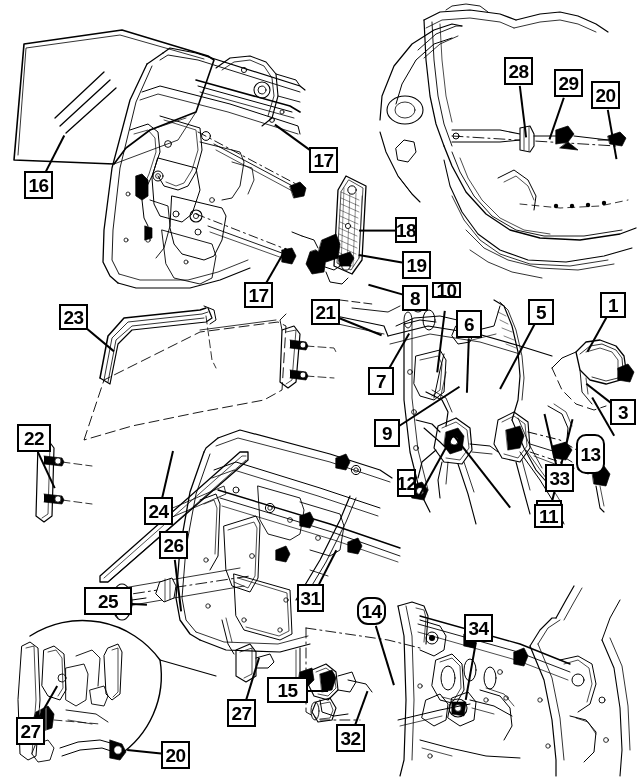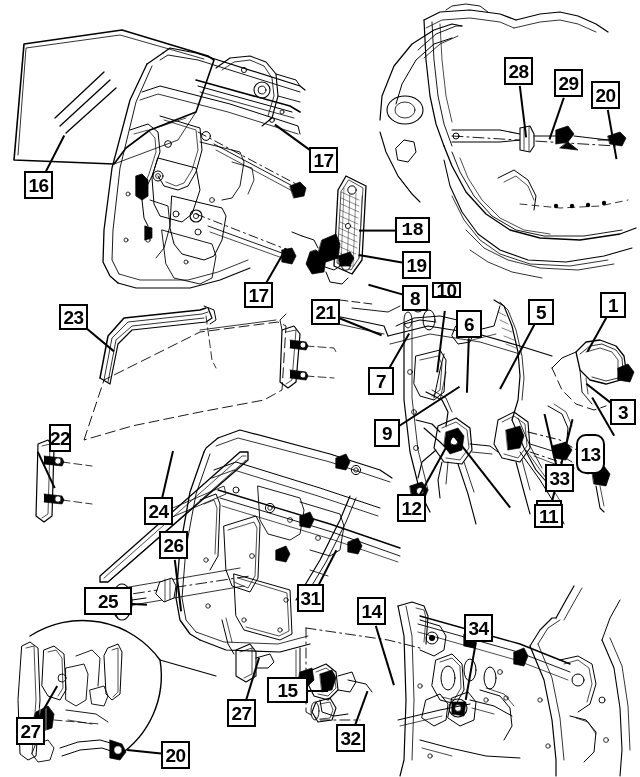--- a/index.html
+++ b/index.html
@@ -555,43 +555,43 @@
       <div class="callout c-w2" style="left: 368px; top: 367px; width: 26px; height: 28px;">7</div>
       <div class="leader" style="left: 402.504px; top: 294.417px; width: 36px; transform: rotate(196deg);"></div>
       <div class="callout c-w2" style="left: 402px; top: 285px; width: 26px; height: 26px;">8</div>
       <div class="leader" style="left: 398.741px; top: 425.375px; width: 72px; transform: rotate(327deg);"></div>
       <div class="callout c-w2" style="left: 374px; top: 419px; width: 26px; height: 28px;">9</div>
       <div class="leader" style="left: 444.733px; top: 310.392px; width: 62px; transform: rotate(97deg);"></div>
       <div class="callout c-w3" style="left: 432px; top: 282px; width: 29px; height: 16px;">10</div>
       <div class="leader" style="left: 509.573px; top: 506.574px; width: 96px; transform: rotate(232deg);"></div>
       <div class="callout c-w3" style="left: 504px; top: 504px; width: 29px; height: 24px; margin-left: 30px;">11</div>
       <div class="leader" style="left: 418.53px; top: 495.318px; width: 68px; transform: rotate(299deg);"></div>
-      <div class="callout c-w3" style="left: 397px; top: 494px; width: 29px; height: 28px;">12</div>
+      <div class="callout c-w3" style="left: 397px; top: 469px; width: 19px; height: 28px;">12</div>
       <div class="leader" style="left: 614.25px; top: 435.443px; width: 44px; transform: rotate(240deg);"></div>
       <div class="callout c-w3" style="left: 576px; top: 434px; width: 29px; height: 40px; border-radius: 10px;">13</div>
       <div class="leader" style="left: 375.739px; top: 624.866px; width: 62px; transform: rotate(73deg);"></div>
-      <div class="callout c-w3" style="left: 357px; top: 597px; width: 29px; height: 28px;">14</div>
+      <div class="callout c-w3" style="left: 357px; top: 597px; width: 29px; height: 28px; border-radius: 11px;">14</div>
       <div class="leader" style="left: 296px; top: 690px; width: 32px; transform: rotate(0deg);"></div>
       <div class="callout c-w3" style="left: 267px; top: 677px; width: 41px; height: 26px;">15</div>
       <div class="leader" style="left: 45.0829px; top: 172.08px; width: 42px; transform: rotate(297deg);"></div>
       <div class="callout c-w3" style="left: 24px; top: 171px; width: 29px; height: 28px;">16</div>
       <div class="leader" style="left: 311.769px; top: 151.477px; width: 46px; transform: rotate(216deg);"></div>
       <div class="callout c-w3" style="left: 309px; top: 147px; width: 29px; height: 26px;">17</div>
       <div class="leader" style="left: 395px; top: 230px; width: 36px; transform: rotate(180deg);"></div>
-      <div class="callout c-w3" style="left: 395px; top: 217px; width: 35px; height: 26px; font-family: Liberation Mono, monospace;">18</div>
+      <div class="callout c-w3" style="left: 395px; top: 217px; width: 22px; height: 26px;">18</div>
       <div class="leader" style="left: 402.22px; top: 262.482px; width: 44px; transform: rotate(190deg);"></div>
       <div class="callout c-w3" style="left: 402px; top: 251px; width: 29px; height: 28px;">19</div>
       <div class="leader" style="left: 265.75px; top: 282.443px; width: 40px; transform: rotate(300deg);"></div>
       <div class="callout c-w3" style="left: 244px; top: 282px; width: 29px; height: 26px;">17</div>
       <div class="leader" style="left: 608.018px; top: 109.28px; width: 50px; transform: rotate(80deg);"></div>
       <div class="callout c-w3" style="left: 591px; top: 81px; width: 29px; height: 28px;">20</div>
       <div class="leader" style="left: 338.944px; top: 317.432px; width: 46px; transform: rotate(22deg);"></div>
       <div class="callout c-w3" style="left: 311px; top: 299px; width: 29px; height: 26px;">21</div>
       <div class="leader" style="left: 37.628px; top: 451.141px; width: 40px; transform: rotate(65deg);"></div>
-      <div class="callout c-w3" style="left: 17px; top: 424px; width: 22px; height: 28px; margin-left: 32px;">22</div>
+      <div class="callout c-w3" style="left: 17px; top: 424px; width: 34px; height: 28px;">22</div>
       <div class="leader" style="left: 84.6076px; top: 326.32px; width: 38px; transform: rotate(40deg);"></div>
       <div class="callout c-w3" style="left: 59px; top: 304px; width: 29px; height: 26px;">23</div>
       <div class="leader" style="left: 161.762px; top: 496.872px; width: 48px; transform: rotate(283deg);"></div>
       <div class="callout c-w3" style="left: 144px; top: 497px; width: 29px; height: 28px;">24</div>
       <div class="leader" style="left: 112.98px; top: 601.759px; width: 34px; transform: rotate(3deg);"></div>
       <div class="callout c-w3" style="left: 84px; top: 587px; width: 48px; height: 28px;">25</div>
       <div class="leader" style="left: 175.267px; top: 559.392px; width: 52px; transform: rotate(83deg);"></div>
       <div class="callout c-w3" style="left: 159px; top: 531px; width: 29px; height: 28px;">26</div>
       <div class="leader" style="left: 37.75px; top: 718.443px; width: 38px; transform: rotate(300deg);"></div>
       <div class="callout c-w3" style="left: 16px; top: 717px; width: 29px; height: 28px;">27</div>

